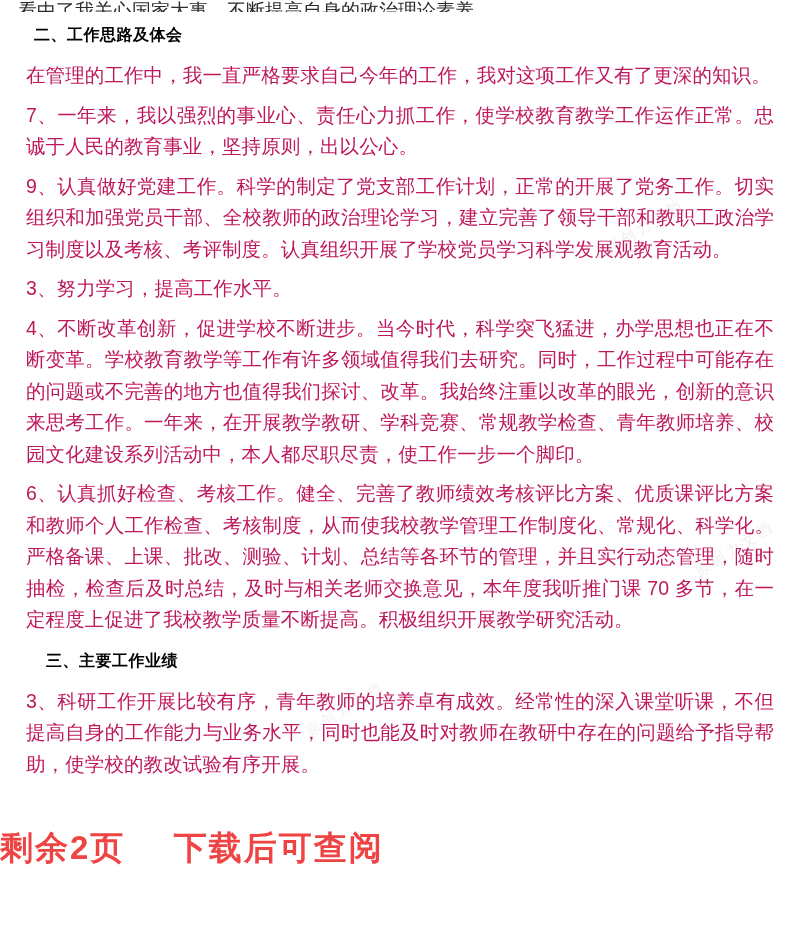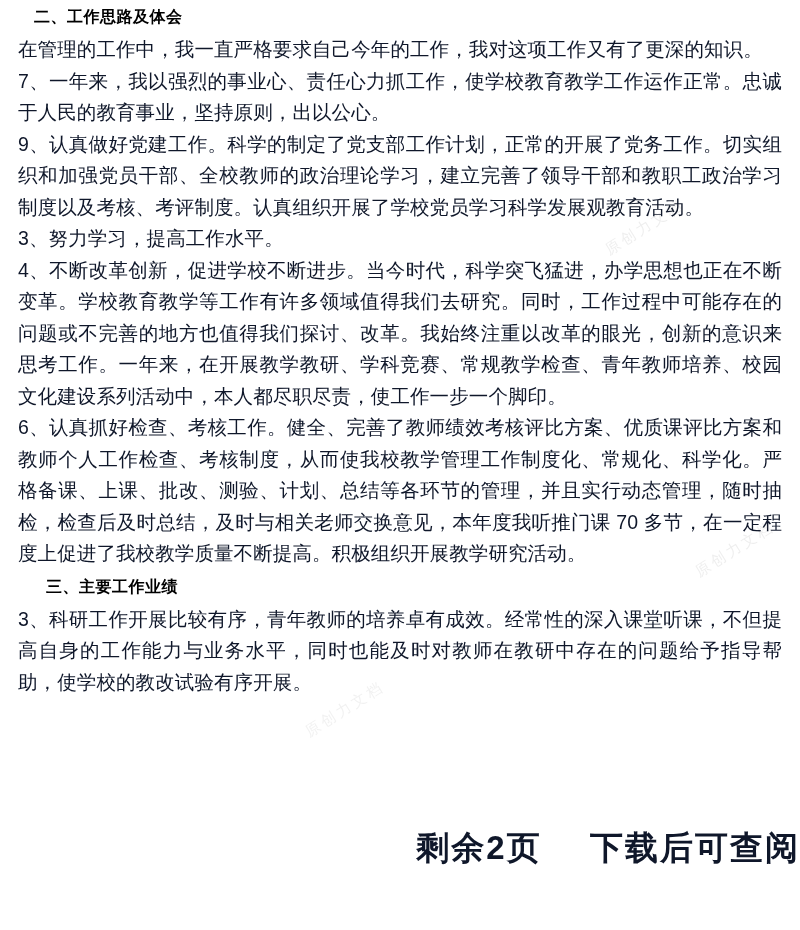--- a/index.html
+++ b/index.html
@@ -42,24 +42,24 @@
     padding-left: 16px;
     color: #000000;
     letter-spacing: 0.5px;
   }
   .heading.indent2 {
     padding-left: 28px;
   }
   p.para {
     font-size: 19.5px;
     line-height: 31.5px;
-    margin: 0;
+    margin: 8px;
     text-align: justify;
     text-justify: inter-ideograph;
-    color: #0f172a;
+    color: #be185d;
     letter-spacing: 0.1px;
   }
   .watermark {
     position: absolute;
     color: rgba(120,120,120,0.13);
     font-size: 15px;
     letter-spacing: 3px;
     transform: rotate(-32deg);
     transform-origin: center center;
     white-space: nowrap;
@@ -67,38 +67,39 @@
     user-select: none;
   }
   .wm1 { left: 600px; top: 218px; }
   .wm2 { left: 690px; top: 540px; }
   .wm3 { left: 300px; top: 700px; color: rgba(120,120,120,0.10); }
   .footer-notice {
     position: absolute;
     left: 0;
     right: 0;
     top: 826px;
-    text-align: right;
+    text-align: left;
     font-size: 33px;
     font-weight: bold;
-    color: #0f172a;
+    color: #ef4444;
     letter-spacing: 2px;
   }
   .footer-notice .gap {
     display: inline-block;
     width: 26px;
   }
 </style>
 </head>
 <body>
 
 <div class="page">
 
   <div class="doc-body">
 
+    <div class="clipped-line">看中了我关心国家大事，不断提高自身的政治理论素养。</div>
 
     <h2 class="heading">二、工作思路及体会</h2>
 
     <p class="para">在管理的工作中，我一直严格要求自己今年的工作，我对这项工作又有了更深的知识。</p>
     <p class="para">7、一年来，我以强烈的事业心、责任心力抓工作，使学校教育教学工作运作正常。忠诚于人民的教育事业，坚持原则，出以公心。</p>
     <p class="para">9、认真做好党建工作。科学的制定了党支部工作计划，正常的开展了党务工作。切实组织和加强党员干部、全校教师的政治理论学习，建立完善了领导干部和教职工政治学习制度以及考核、考评制度。认真组织开展了学校党员学习科学发展观教育活动。</p>
     <p class="para">3、努力学习，提高工作水平。</p>
     <p class="para">4、不断改革创新，促进学校不断进步。当今时代，科学突飞猛进，办学思想也正在不断变革。学校教育教学等工作有许多领域值得我们去研究。同时，工作过程中可能存在的问题或不完善的地方也值得我们探讨、改革。我始终注重以改革的眼光，创新的意识来思考工作。一年来，在开展教学教研、学科竞赛、常规教学检查、青年教师培养、校园文化建设系列活动中，本人都尽职尽责，使工作一步一个脚印。</p>
     <p class="para">6、认真抓好检查、考核工作。健全、完善了教师绩效考核评比方案、优质课评比方案和教师个人工作检查、考核制度，从而使我校教学管理工作制度化、常规化、科学化。严格备课、上课、批改、测验、计划、总结等各环节的管理，并且实行动态管理，随时抽检，检查后及时总结，及时与相关老师交换意见，本年度我听推门课 70 多节，在一定程度上促进了我校教学质量不断提高。积极组织开展教学研究活动。</p>
 

